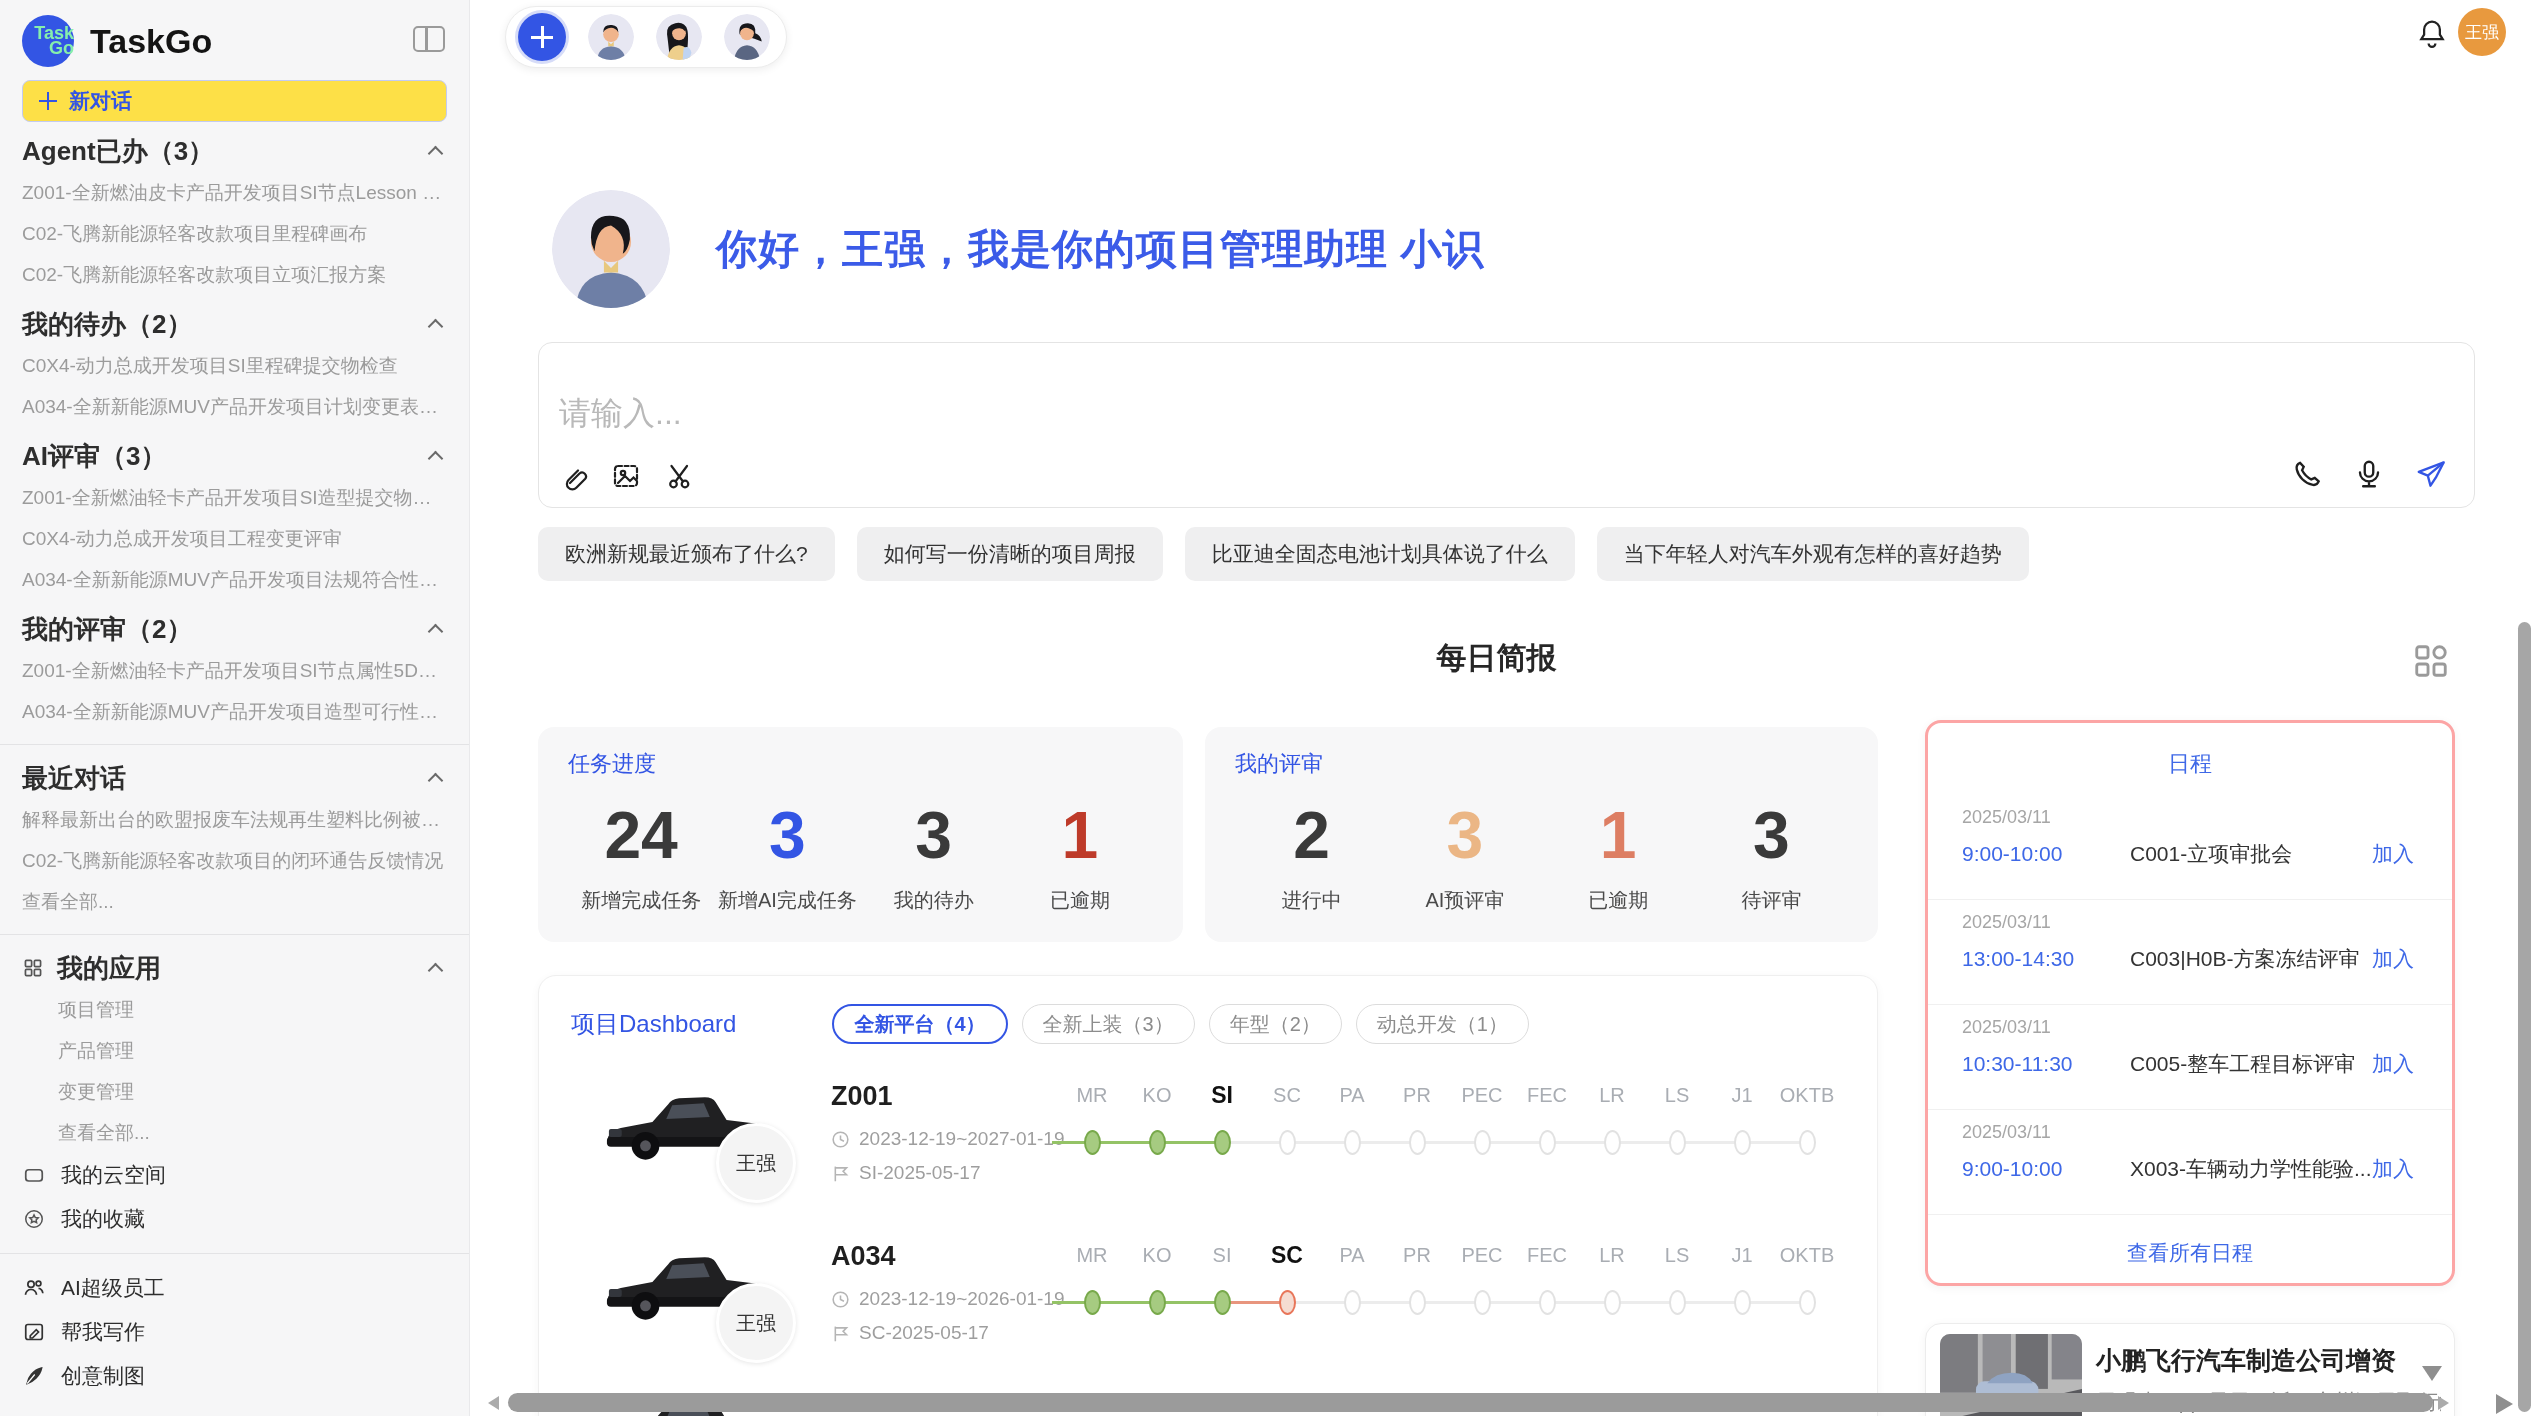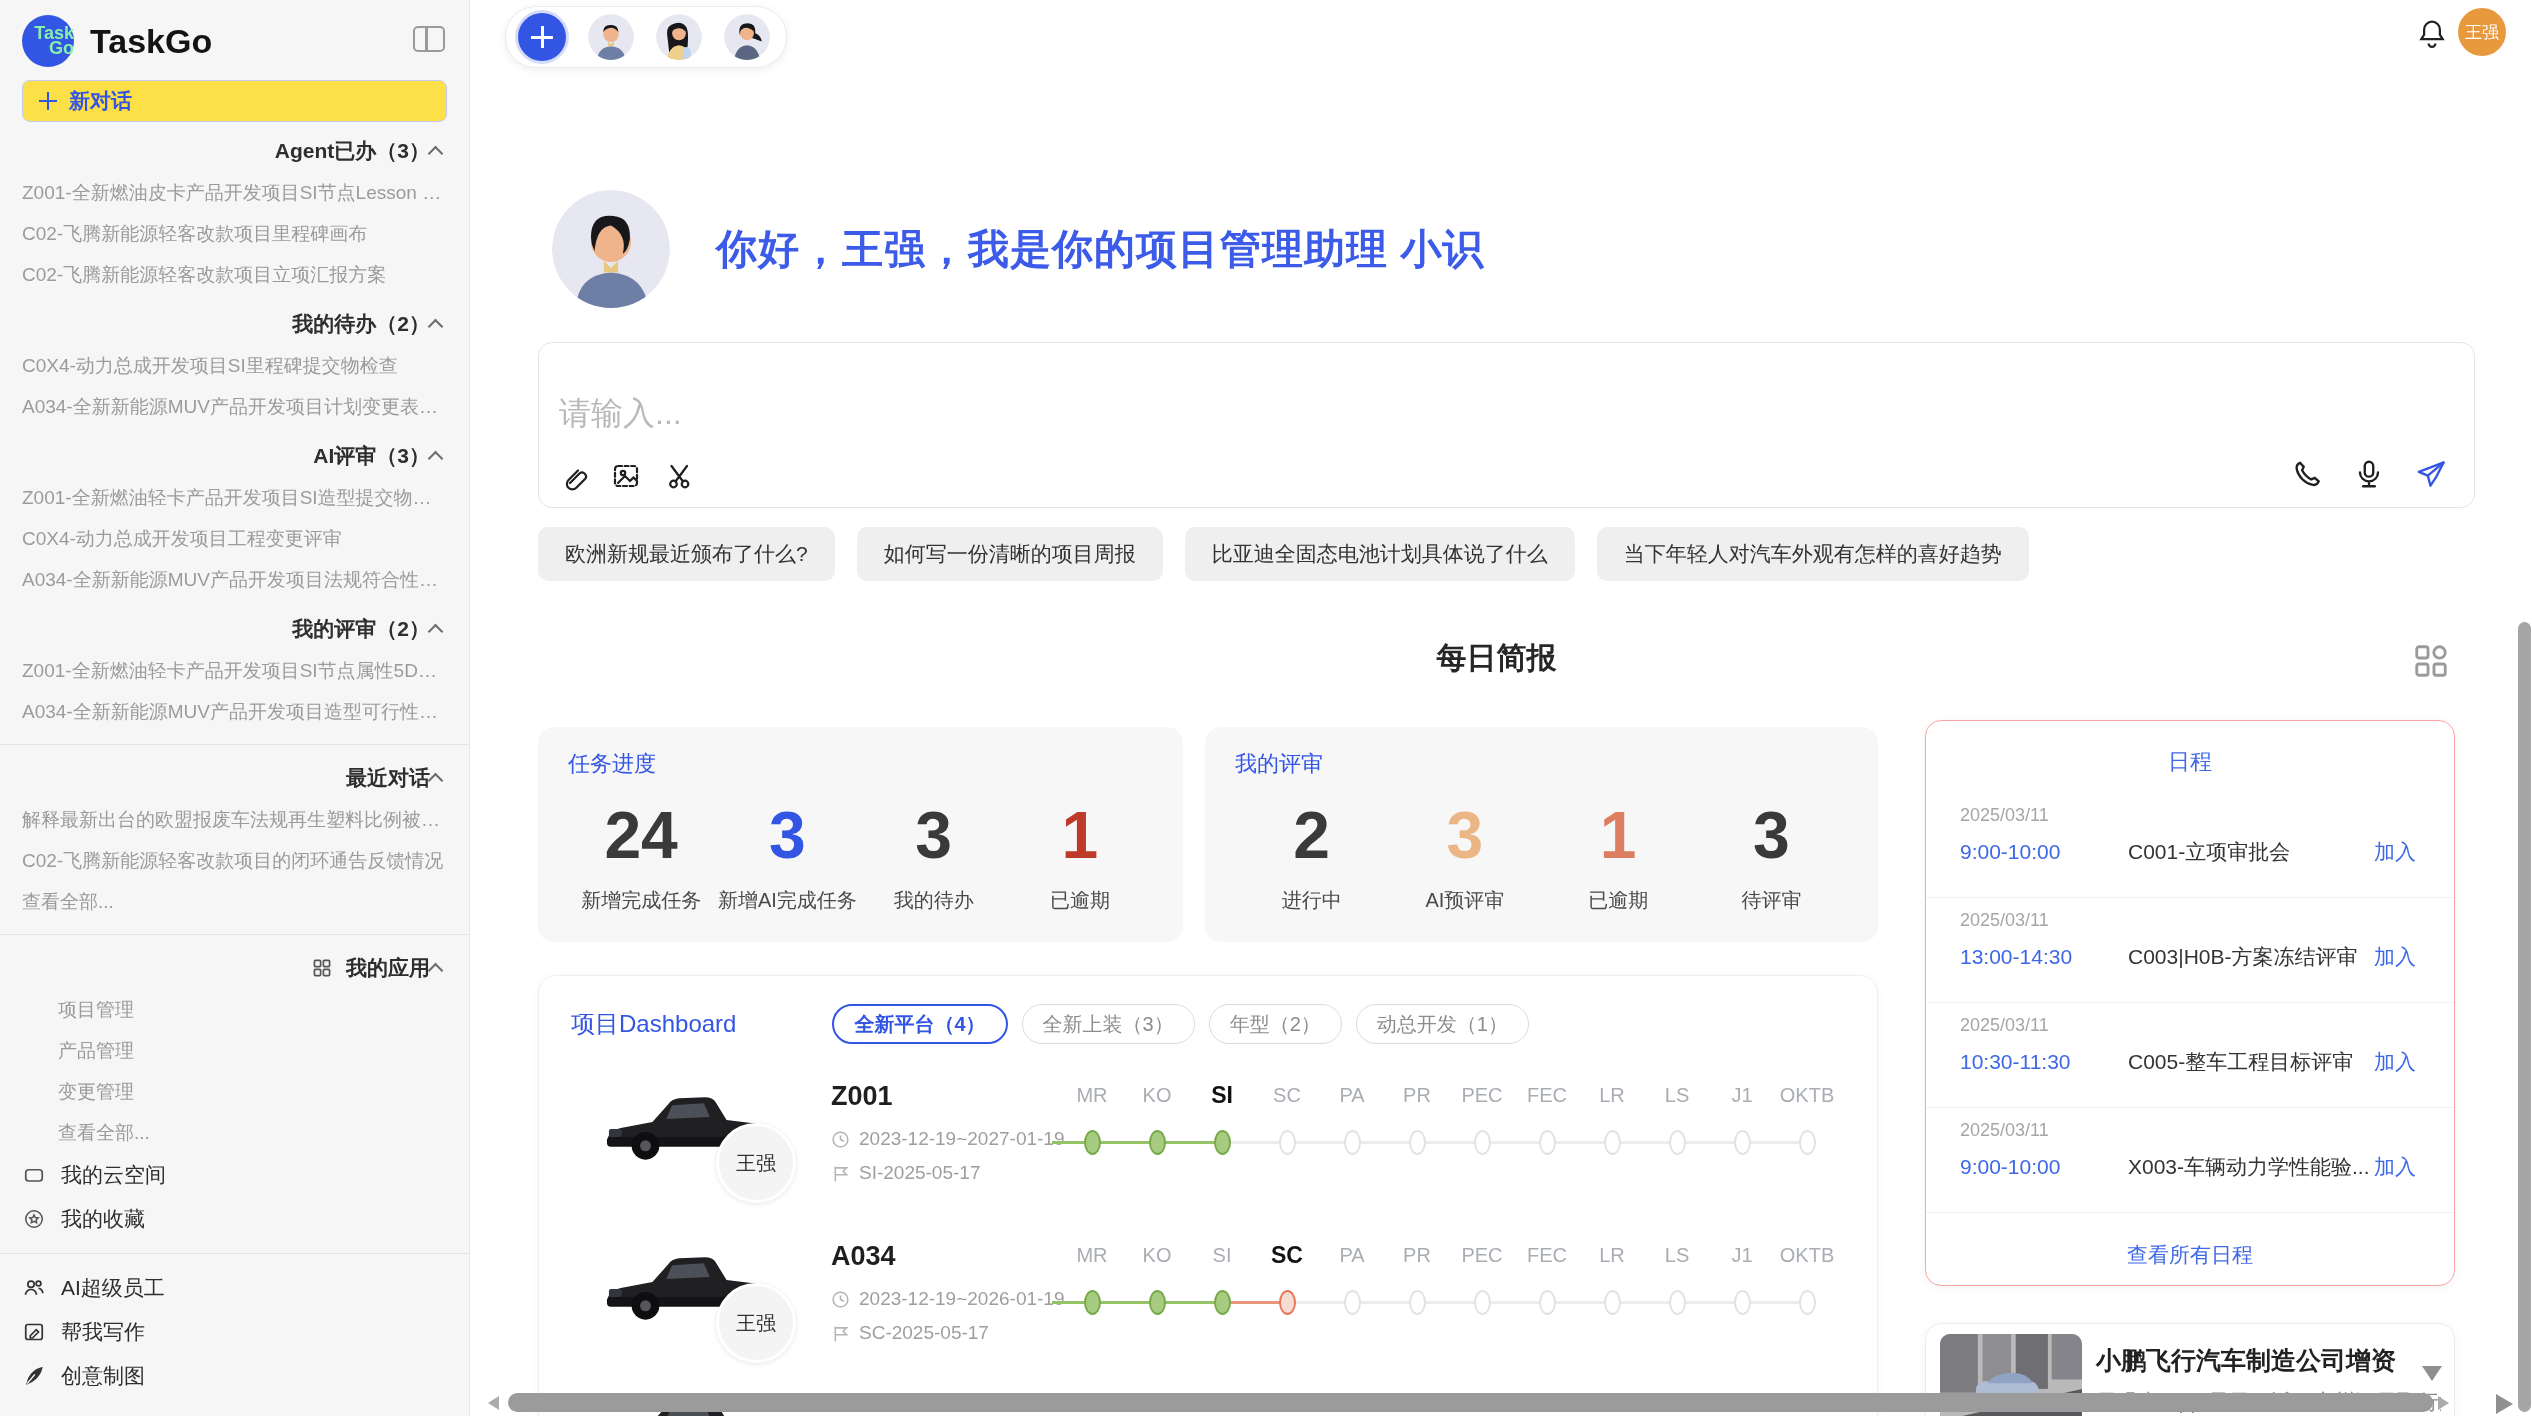--- a/index.html
+++ b/index.html
@@ -19,22 +19,22 @@
     border:2.5px solid #9A9A9A; border-radius:5px; }
   .collapse-btn::after { content:""; position:absolute; left:10px; top:0; bottom:0;
     width:2.5px; background:#9A9A9A; }
   .new-chat { margin-top:10px; height:42px; background:#fde047; border:1px solid #C3CBF1;
     border-radius:8px; display:flex; align-items:center; gap:12px; padding-left:16px;
     color:#3355E4; font-size:21px; font-weight:600; cursor:pointer; }
   .plus-sm { position:relative; width:18px; height:18px; }
   .plus-sm::before { content:""; position:absolute; left:0; right:0; top:8px; height:2.4px; background:#3355E4; }
   .plus-sm::after  { content:""; position:absolute; top:0; bottom:0; left:8px; width:2.4px; background:#3355E4; }
   .group { margin-top:8px; }
-  .group-header { display:flex; justify-content:flex-end; align-items:center;
-    height:42px; font-size:21px; color:#2E2E2E; font-weight:600; cursor:pointer; }
+  .group-header { display:flex; justify-content:space-between; align-items:center;
+    height:42px; font-size:26px; color:#2E2E2E; font-weight:600; cursor:pointer;gap:24px; }
   .chev { width:11px; height:11px; border-left:2.2px solid #6A6A6A; border-top:2.2px solid #6A6A6A;
     transform:rotate(45deg); margin:4px 6px 0 0; }
   .side-item { height:41px; line-height:41px; font-size:19px; color:#9B9B9B;
     white-space:nowrap; overflow:hidden; text-overflow:ellipsis; cursor:pointer; }
   .divider { height:1px; background:#E3E3E5; margin:12px -22px; }
   .sub-item { padding-left:36px; }
   .icon-item { display:flex; align-items:center; gap:15px; height:44px; font-size:21px;
     color:#2E2E2E; cursor:pointer; }
   .icon-item svg { flex:0 0 auto; }
   .apps-title { display:flex; align-items:center; gap:13px; }
@@ -83,21 +83,21 @@
   .stats { display:flex; margin-top:4px; }
   .stat { flex:1; text-align:center; }
   .num { font-size:66px; font-weight:600; color:#3A3A3A; height:104px; display:flex;
     align-items:center; justify-content:center; }
   .c-dark{color:#3A3A3A} .c-blue{color:#3355E4} .c-red{color:#BE3B2A}
   .c-orange{color:#EBB685} .c-salmon{color:#DD7E63}
   .lbl { font-size:20px; color:#4A4A4A; }
 
   
   .sched-card { position:absolute; left:1925px; top:720px; width:530px; height:566px; background:#fff;
-    border:1px solid #fca5a5; border-radius:16px; box-shadow:0 2px 10px rgba(0,0,0,.05); }
+    border:3px solid #fca5a5; border-radius:16px; box-shadow:0 2px 10px rgba(0,0,0,.05); }
   .sched-title { margin-top:26px; text-align:center; font-size:22px; color:#3E68E7; }
   .sched-list { margin-top:16px; }
   .sched-item { height:105px; border-bottom:1px solid #F0F0F0; padding:12px 38px 0 34px; }
   .sched-date { font-size:18px; color:#A6A6A6; }
   .sched-row { display:flex; align-items:center; margin-top:12px; }
   .sched-time { width:168px; font-size:21px; color:#3E68E7; }
   .sched-name { flex:1; font-size:21px; color:#333; white-space:nowrap; overflow:hidden; }
   .sched-join { font-size:21px; color:#3E68E7; cursor:pointer; }
   .view-all { position:absolute; bottom:16px; left:0; width:100%; text-align:center;
     font-size:21px; color:#3E68E7; cursor:pointer; }

